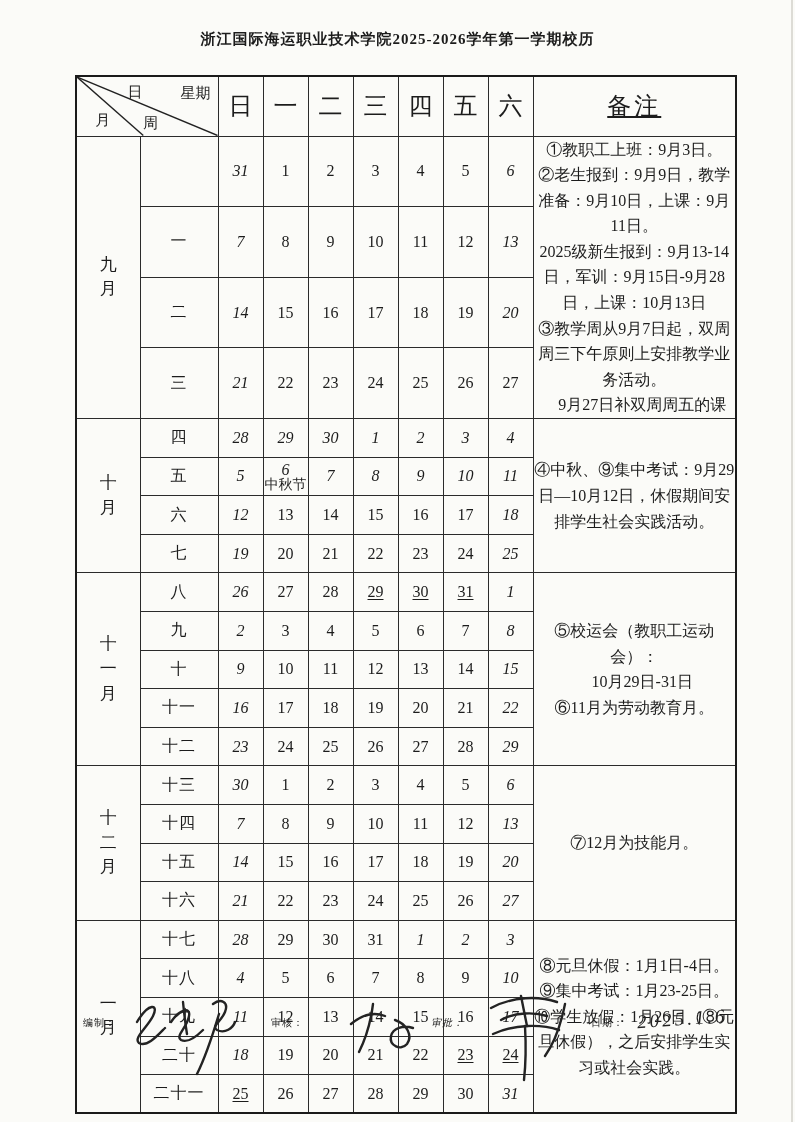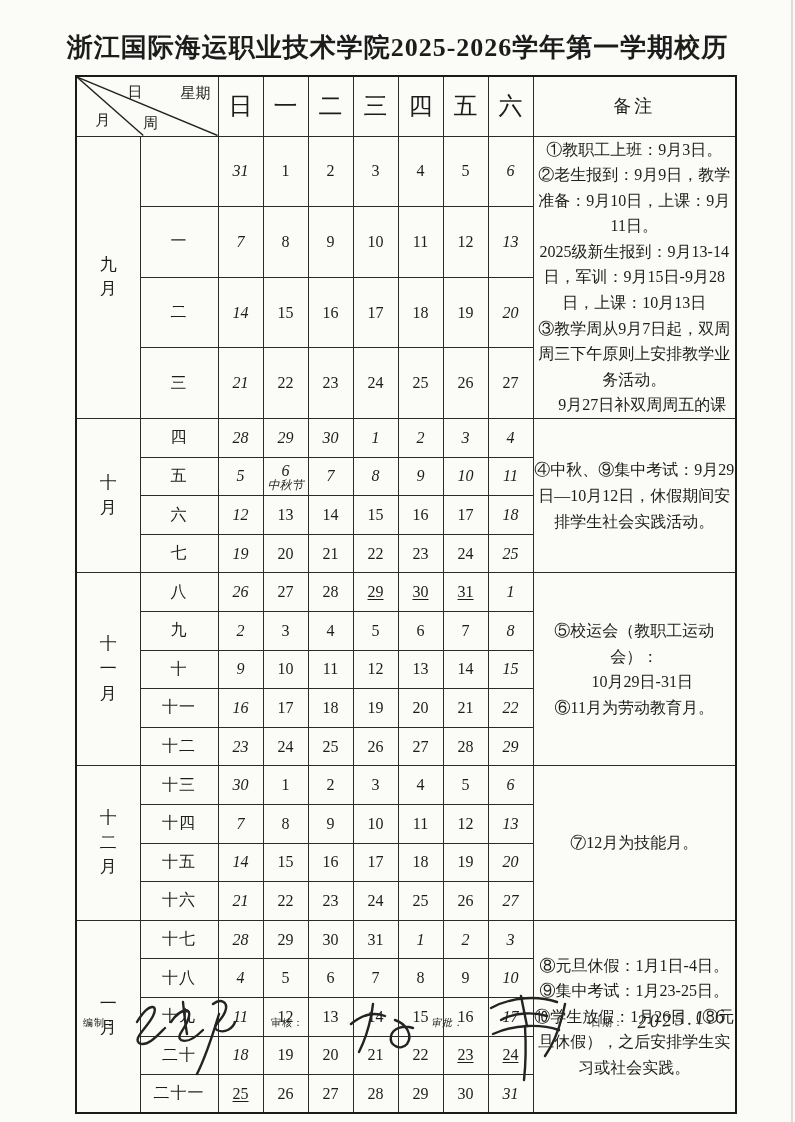--- a/index.html
+++ b/index.html
@@ -4,49 +4,49 @@
 <style>
   html,body{margin:0;padding:0;}
   body{
     width:795px;height:1122px;position:relative;overflow:hidden;
     background:#fbfbf8;color:#1c1c1c;
     font-family:"Liberation Serif","DejaVu Serif",serif;
   }
   .scan-edge{position:absolute;right:2px;top:0;width:2px;height:100%;background:#dddcd6;}
   .page-title{
     position:absolute;top:30px;left:0;width:100%;text-align:center;
-    font-size:26px;font-weight:bold;letter-spacing:1px;
+    font-size:15px;font-weight:bold;letter-spacing:1px;
   }
   table.cal{
     position:absolute;left:75px;top:75px;width:660px;
     border-collapse:collapse;table-layout:fixed;
     border:2px solid #1a1a1a;
   }
   .cal th,.cal td{
     border:1px solid #2b2b2b;padding:0;text-align:center;vertical-align:middle;
     font-weight:normal;
   }
   .cal thead tr{height:60px;}
   .cal tbody tr{height:38.6px;}
   .corner-cell{position:relative;}
   .corner-cell svg{position:absolute;left:0;top:0;width:100%;height:100%;}
   .corner-label{position:absolute;font-size:15px;line-height:1;}
   .cl-ri{left:36%;top:13%;}
   .cl-xingqi{right:5%;top:16%;}
   .cl-yue{left:13%;bottom:12%;}
   .cl-zhou{left:47%;bottom:8%;}
   .day-header{font-size:24px;}
-  .remarks-header{font-size:18px;font-weight:bold;letter-spacing:3px;}
+  .remarks-header{font-size:24px;font-weight:bold;letter-spacing:3px;text-decoration:underline;}
   .month-cell{font-size:17px;}
   .month-cell div{line-height:1.45;}
   .week-cell{font-size:16px;letter-spacing:1px;}
   .date-cell{font-size:16px;}
   .date-cell .italic{font-style:italic;}
   .date-cell .underline{text-decoration:underline;text-underline-offset:2px;}
-  .date-note{font-size:12px;font-style:italic;line-height:1;margin-top:-1px;}
+  .date-note{font-size:14px;line-height:1;margin-top:-1px;}
   .remark-cell{
     text-align:left;vertical-align:top;
     padding:6px 6px 6px 8px;font-size:16px;line-height:1.6;
     white-space:pre-line;
   }
   .footer{position:absolute;left:75px;top:992px;width:680px;height:110px;}
   .footer .sig-label{position:absolute;font-size:10px;letter-spacing:1px;}
   .footer svg{position:absolute;}
   .sig-stroke{fill:none;stroke:#232323;stroke-width:2.4;stroke-linecap:round;stroke-linejoin:round;}
   .date-value{

